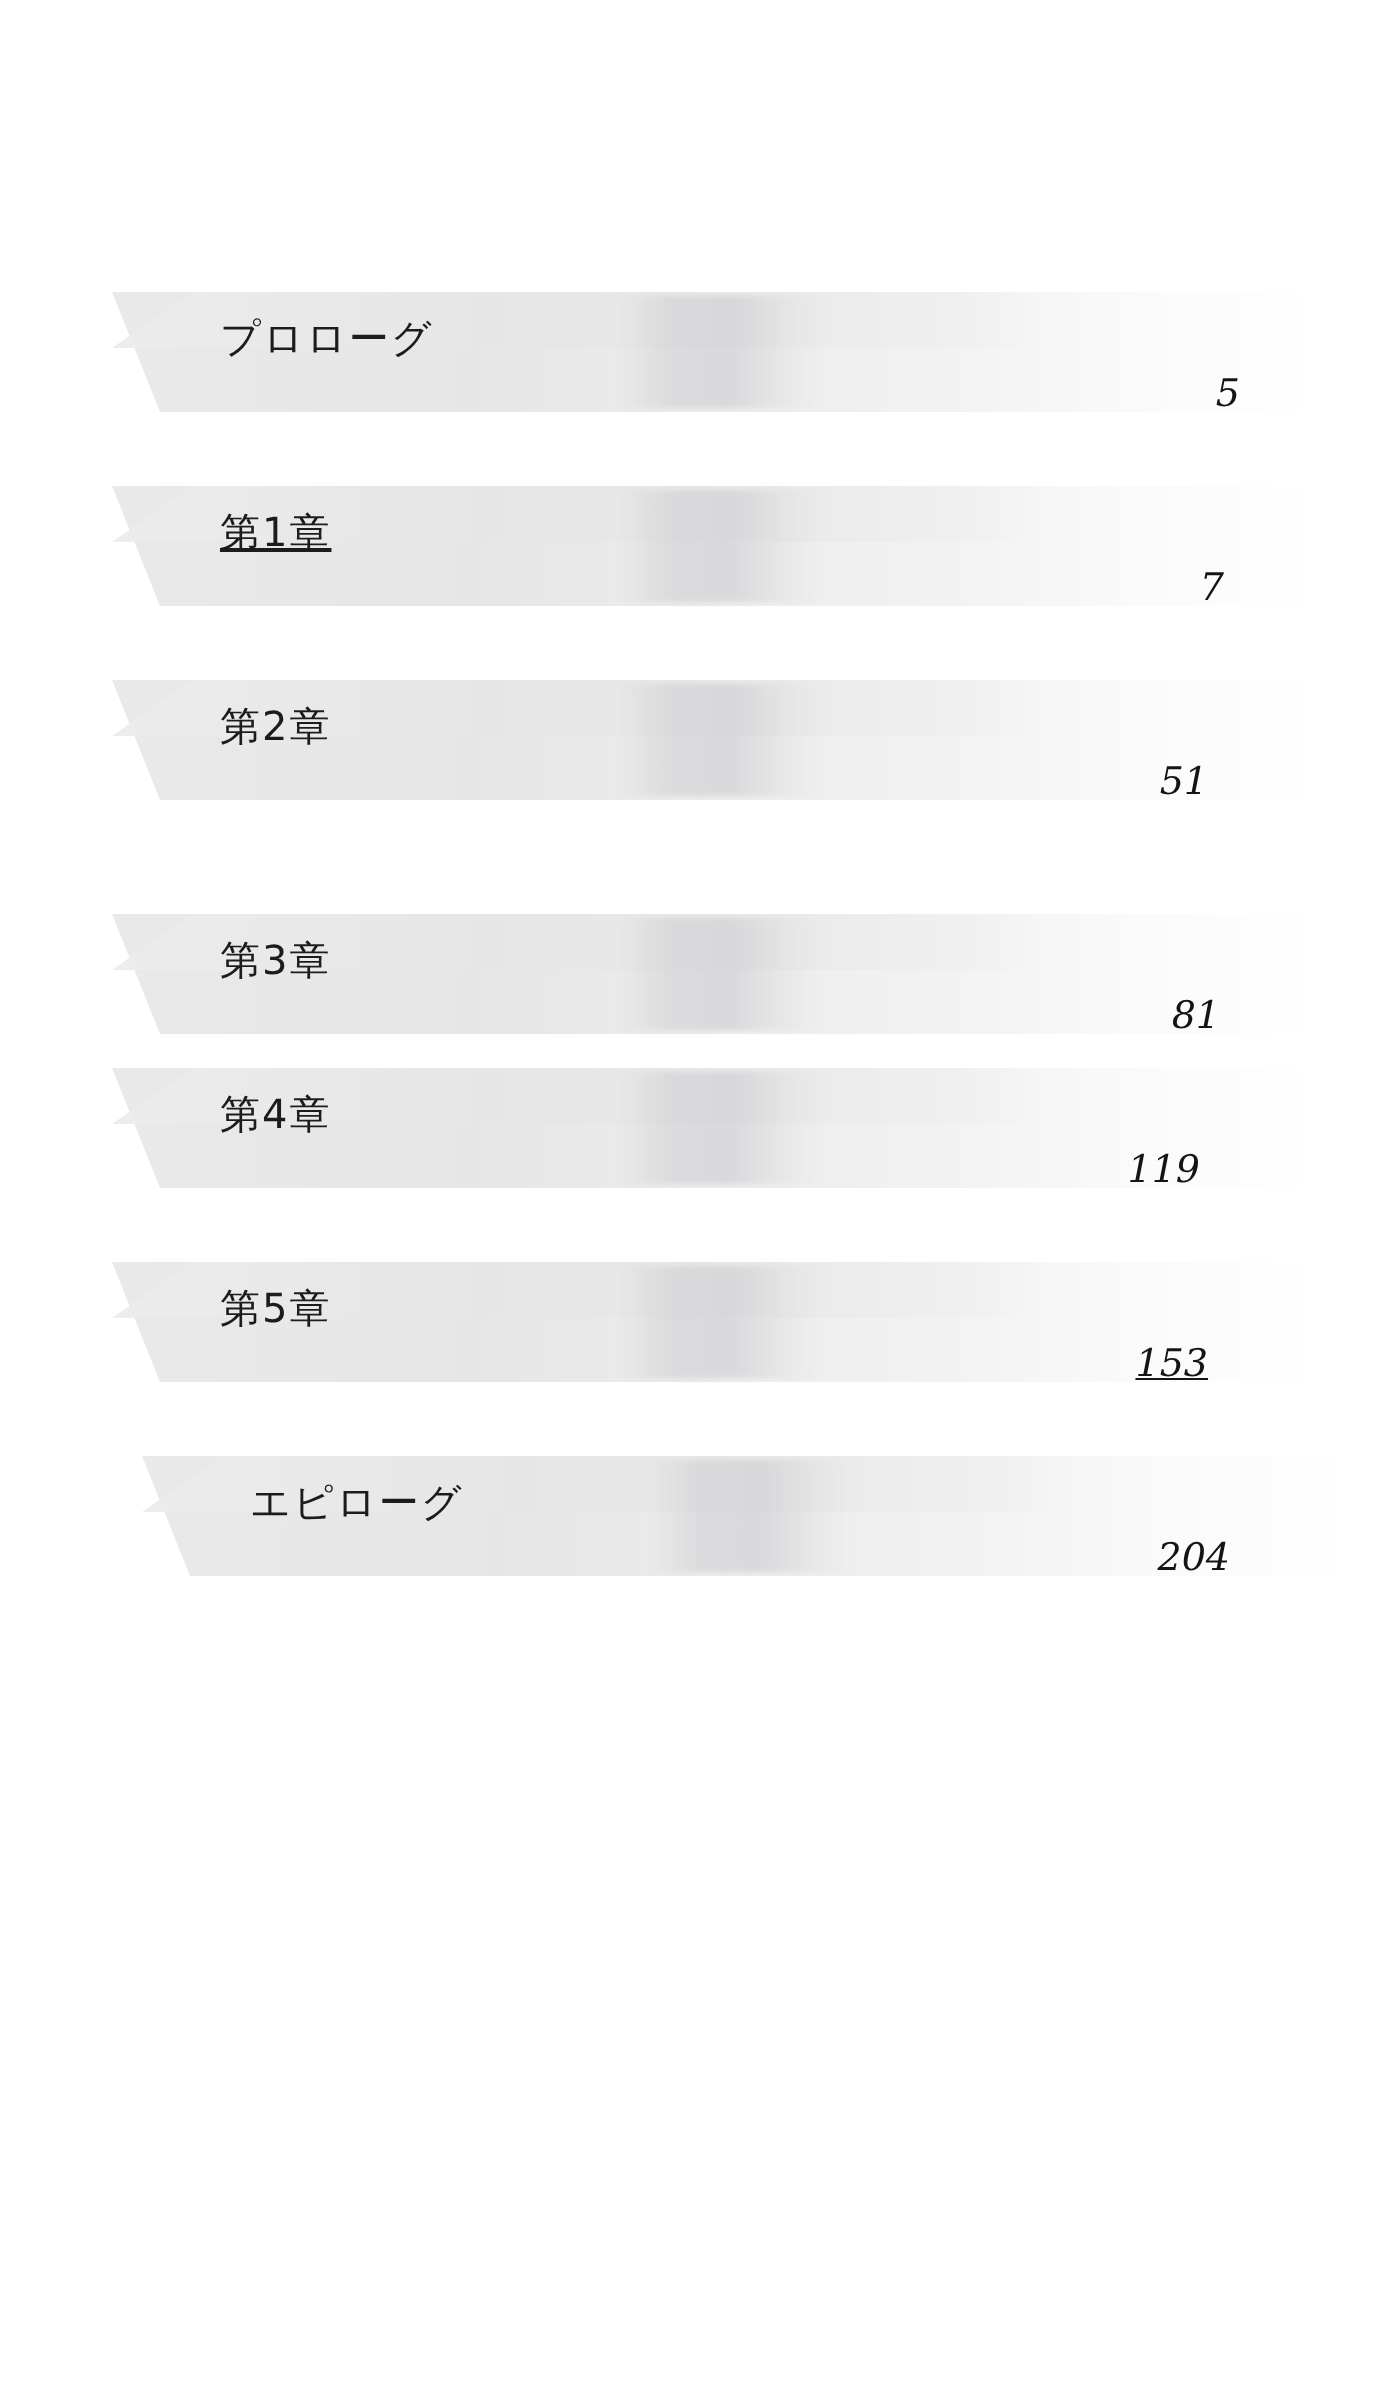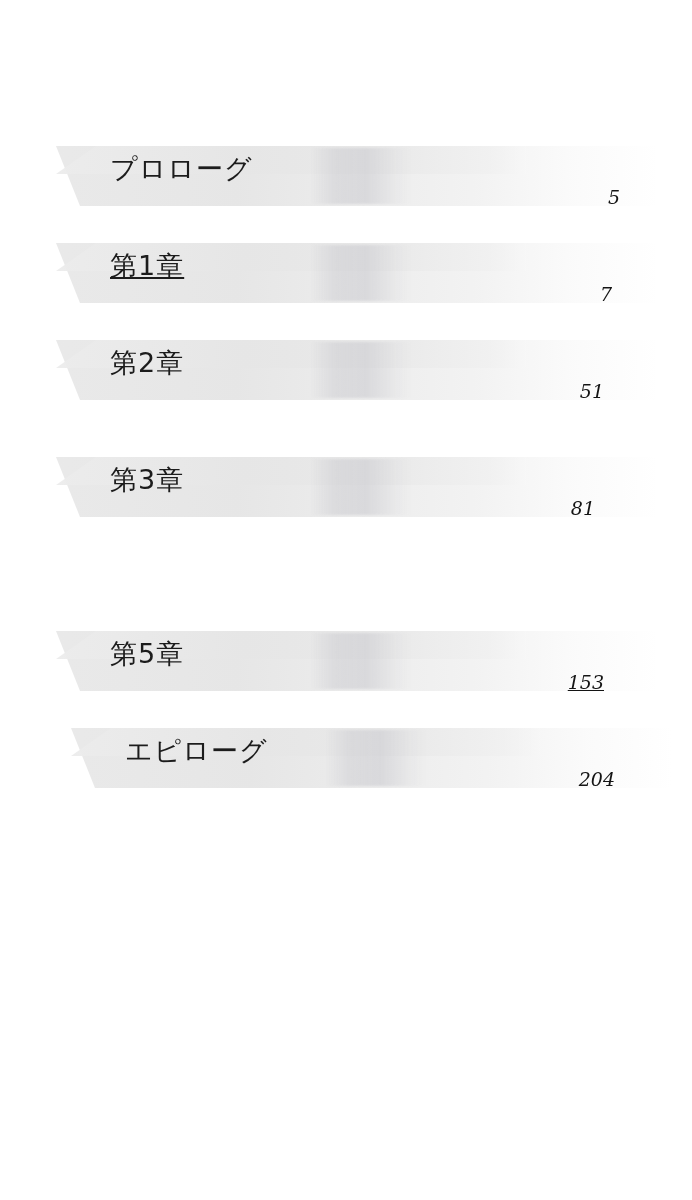--- a/index.html
+++ b/index.html
@@ -81,21 +81,21 @@
         rgba(198,198,204,0.5) 55%,
         rgba(205,205,210,0.15) 85%,
         rgba(210,210,215,0) 100%);
     filter: blur(1.2px);
   }
 
   .title {
     position: absolute;
     left: 110px;
     top: 8px;
-    font-size: 27px;
+    font-size: 20px;
     line-height: 30px;
     color: #1c1c1c;
     letter-spacing: 1px;
     white-space: nowrap;
   }
 
   .page-num {
     position: absolute;
     top: 40px;
     width: 80px;
@@ -129,21 +129,28 @@
       <div class="banner-top" style="width: 470px;"></div>
       <div class="smudge"></div>
       <div class="title" style="left: 110px;">第2章</div>
       <div class="page-num" style="left: 524px;">51</div>
     </div>
     <div class="toc-row" style="top: 437px; margin-top: 20px;">
       <div class="banner" style="width: 600px;"></div>
       <div class="banner-top" style="width: 470px;"></div>
       <div class="smudge"></div>
       <div class="title" style="left: 110px;">第3章</div>
-      <div class="page-num" style="left: 515px;">81</div>
+      <div class="page-num" style="left: 530px;">81</div>
+    </div>
+    <div class="toc-row" style="top: 534px;">
+      <div class="banner" style="width: 600px;"></div>
+      <div class="banner-top" style="width: 470px;"></div>
+      <div class="smudge"></div>
+      <div class="title" style="left: 110px;">第4章</div>
+      <div class="page-num" style="left: 520px;">119</div>
     </div>
     <div class="toc-row" style="top: 631px;">
       <div class="banner" style="width: 600px;"></div>
       <div class="banner-top" style="width: 470px;"></div>
       <div class="smudge"></div>
       <div class="title" style="left: 110px;">第5章</div>
       <div class="page-num" style="left: 524px; text-decoration: underline;">153</div>
     </div>
     <div class="toc-row" style="top: 728px; margin-left: 15px;">
       <div class="banner" style="width: 600px;"></div>

